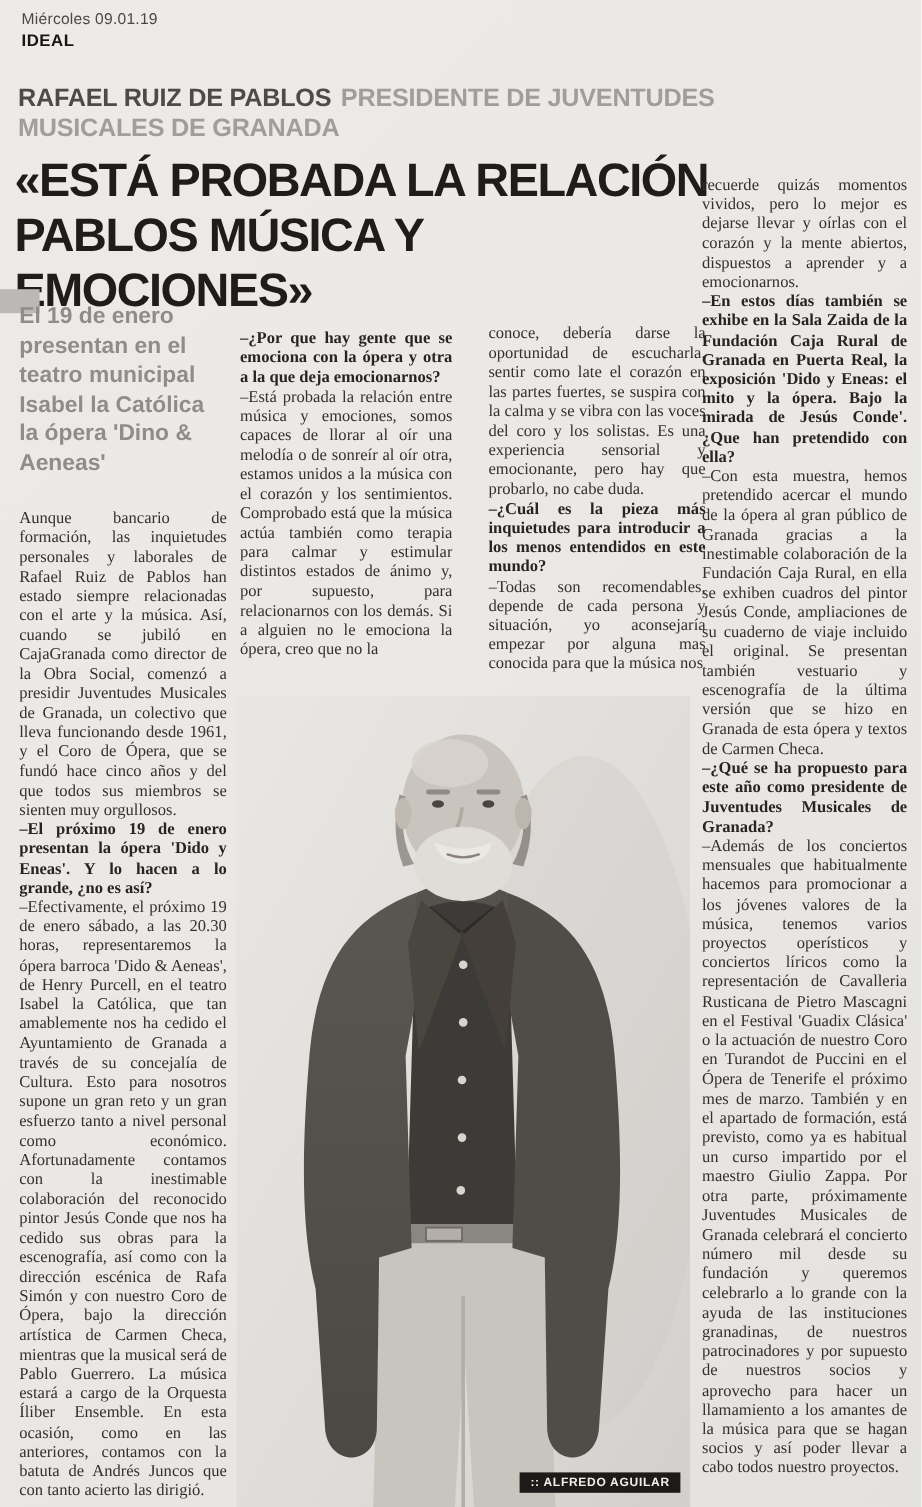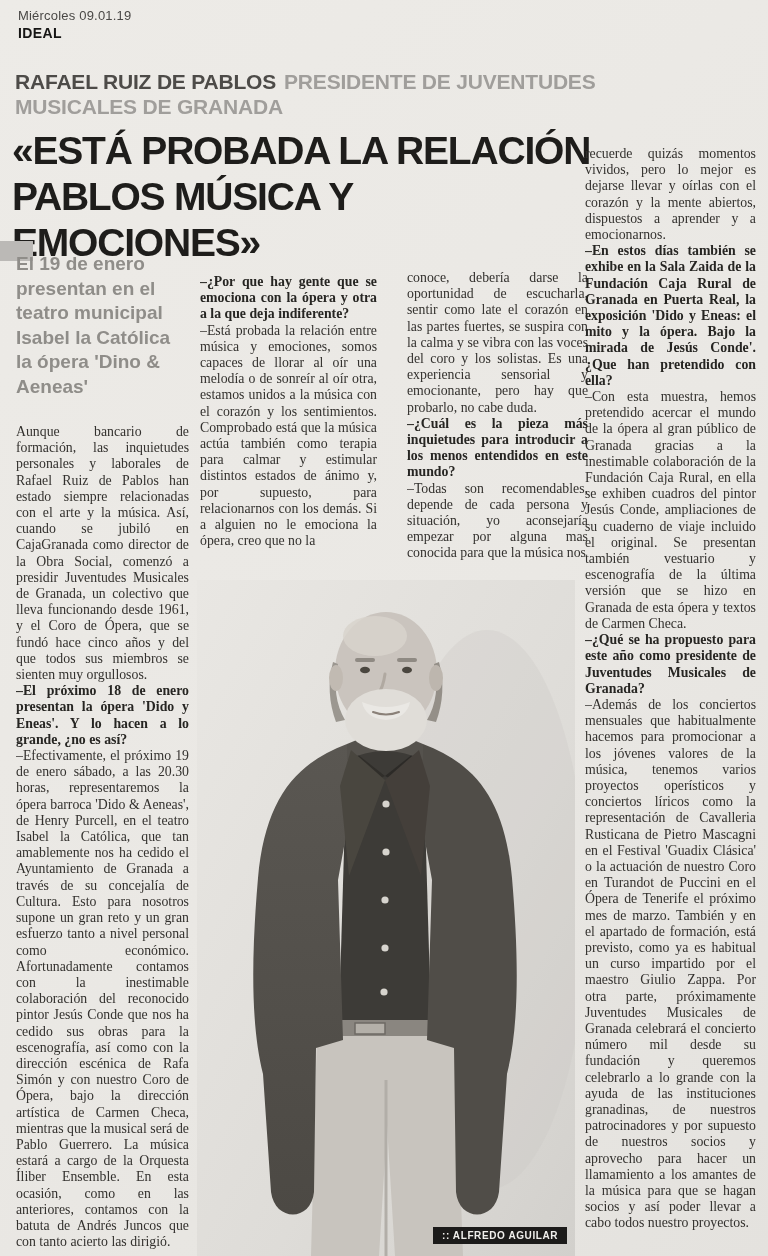--- a/index.html
+++ b/index.html
@@ -74,26 +74,26 @@
   <div class="kicker"><span class="kname">RAFAEL RUIZ DE PABLOS</span><span class="krole">PRESIDENTE DE JUVENTUDES MUSICALES DE GRANADA</span></div>
 
   <h1 class="headline"><span>«ESTÁ PROBADA LA RELACIÓN</span><br><span>PABLOS MÚSICA Y EMOCIONES»</span></h1>
 
   <div class="graybox"></div>
 
   <aside class="standfirst">El 19 de enero presentan en el teatro municipal Isabel la Católica la ópera 'Dino &amp; Aeneas'</aside>
 
   <div class="col col1">
     <p>Aunque bancario de formación, las inquietudes personales y laborales de Rafael Ruiz de Pablos han estado siempre relacionadas con el arte y la música. Así, cuando se jubiló en CajaGranada como director de la Obra Social, comenzó a presidir Juventudes Musicales de Granada, un colectivo que lleva funcionando desde 1961, y el Coro de Ópera, que se fundó hace cinco años y del que todos sus miembros se sienten muy orgullosos.</p>
-    <p class="q">–El próximo 18 de enero presentan la ópera 'Dido y Eneas'. Y lo hacen a lo grande, ¿no es así?</p>
+    <p class="q">–El próximo 19 de enero presentan la ópera 'Dido y Eneas'. Y lo hacen a lo grande, ¿no es así?</p>
     <p>–Efectivamente, el próximo 19 de enero sábado, a las 20.30 horas, representaremos la ópera barroca 'Dido &amp; Aeneas', de Henry Purcell, en el teatro Isabel la Católica, que tan amablemente nos ha cedido el Ayuntamiento de Granada a través de su concejalía de Cultura. Esto para nosotros supone un gran reto y un gran esfuerzo tanto a nivel personal como económico. Afortunadamente contamos con la inestimable colaboración del reconocido pintor Jesús Conde que nos ha cedido sus obras para la escenografía, así como con la dirección escénica de Rafa Simón y con nuestro Coro de Ópera, bajo la dirección artística de Carmen Checa, mientras que la musical será de Pablo Guerrero. La música estará a cargo de la Orquesta Íliber Ensemble. En esta ocasión, como en las anteriores, contamos con la batuta de Andrés Juncos que con tanto acierto las dirigió.</p>
   </div>
 
   <div class="col col2">
-    <p class="q">–¿Por que hay gente que se emociona con la ópera y otra a la que deja indiferente?</p>
+    <p class="q">–¿Por que hay gente que se emociona con la ópera y otra a la que deja emocionarnos?</p>
     <p>–Está probada la relación entre música y emociones, somos capaces de llorar al oír una melodía o de sonreír al oír otra, estamos unidos a la música con el corazón y los sentimientos. Comprobado está que la música actúa también como terapia para calmar y estimular distintos estados de ánimo y, por supuesto, para relacionarnos con los demás. Si a alguien no le emociona la ópera, creo que no la</p>
   </div>
 
   <div class="col col3">
     <p>conoce, debería darse la oportunidad de escucharla, sentir como late el corazón en las partes fuertes, se suspira con la calma y se vibra con las voces del coro y los solistas. Es una experiencia sensorial y emocionante, pero hay que probarlo, no cabe duda.</p>
     <p class="q">–¿Cuál es la pieza más inquietudes para introducir a los menos entendidos en este mundo?</p>
     <p>–Todas son recomendables, depende de cada persona y situación, yo aconsejaría empezar por alguna mas conocida para que la música nos</p>
   </div>
 
   <div class="col col4">

